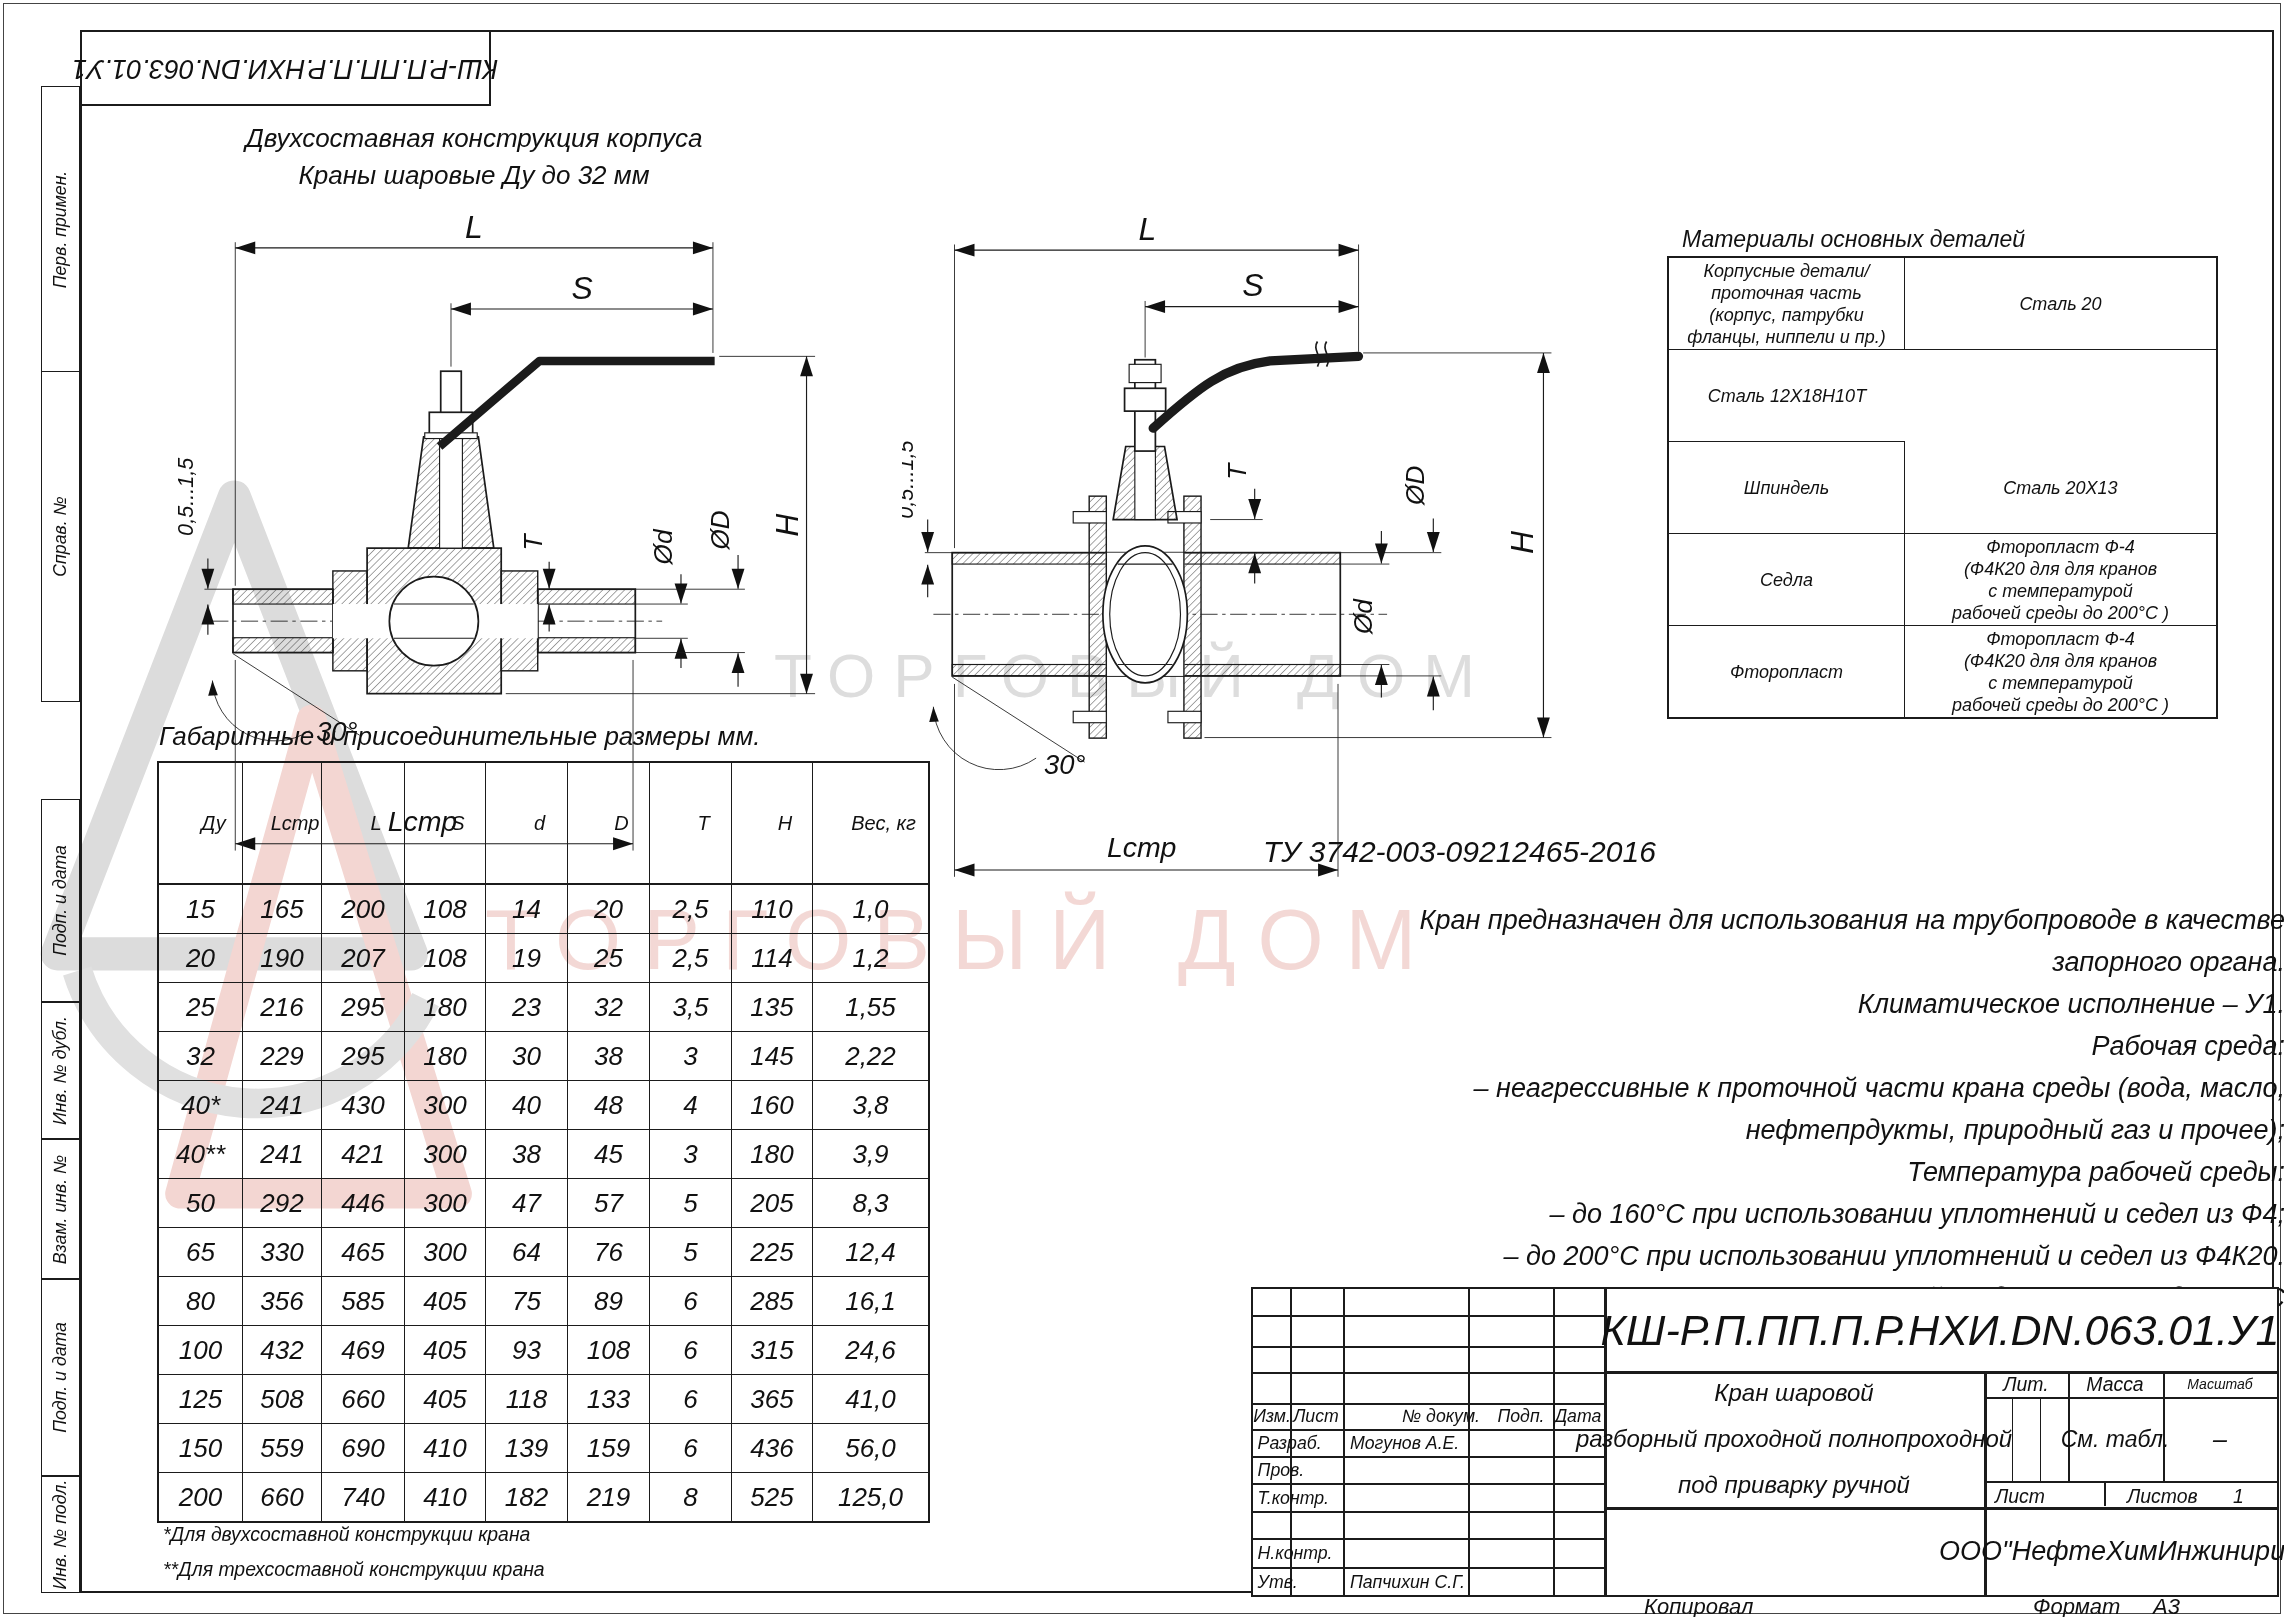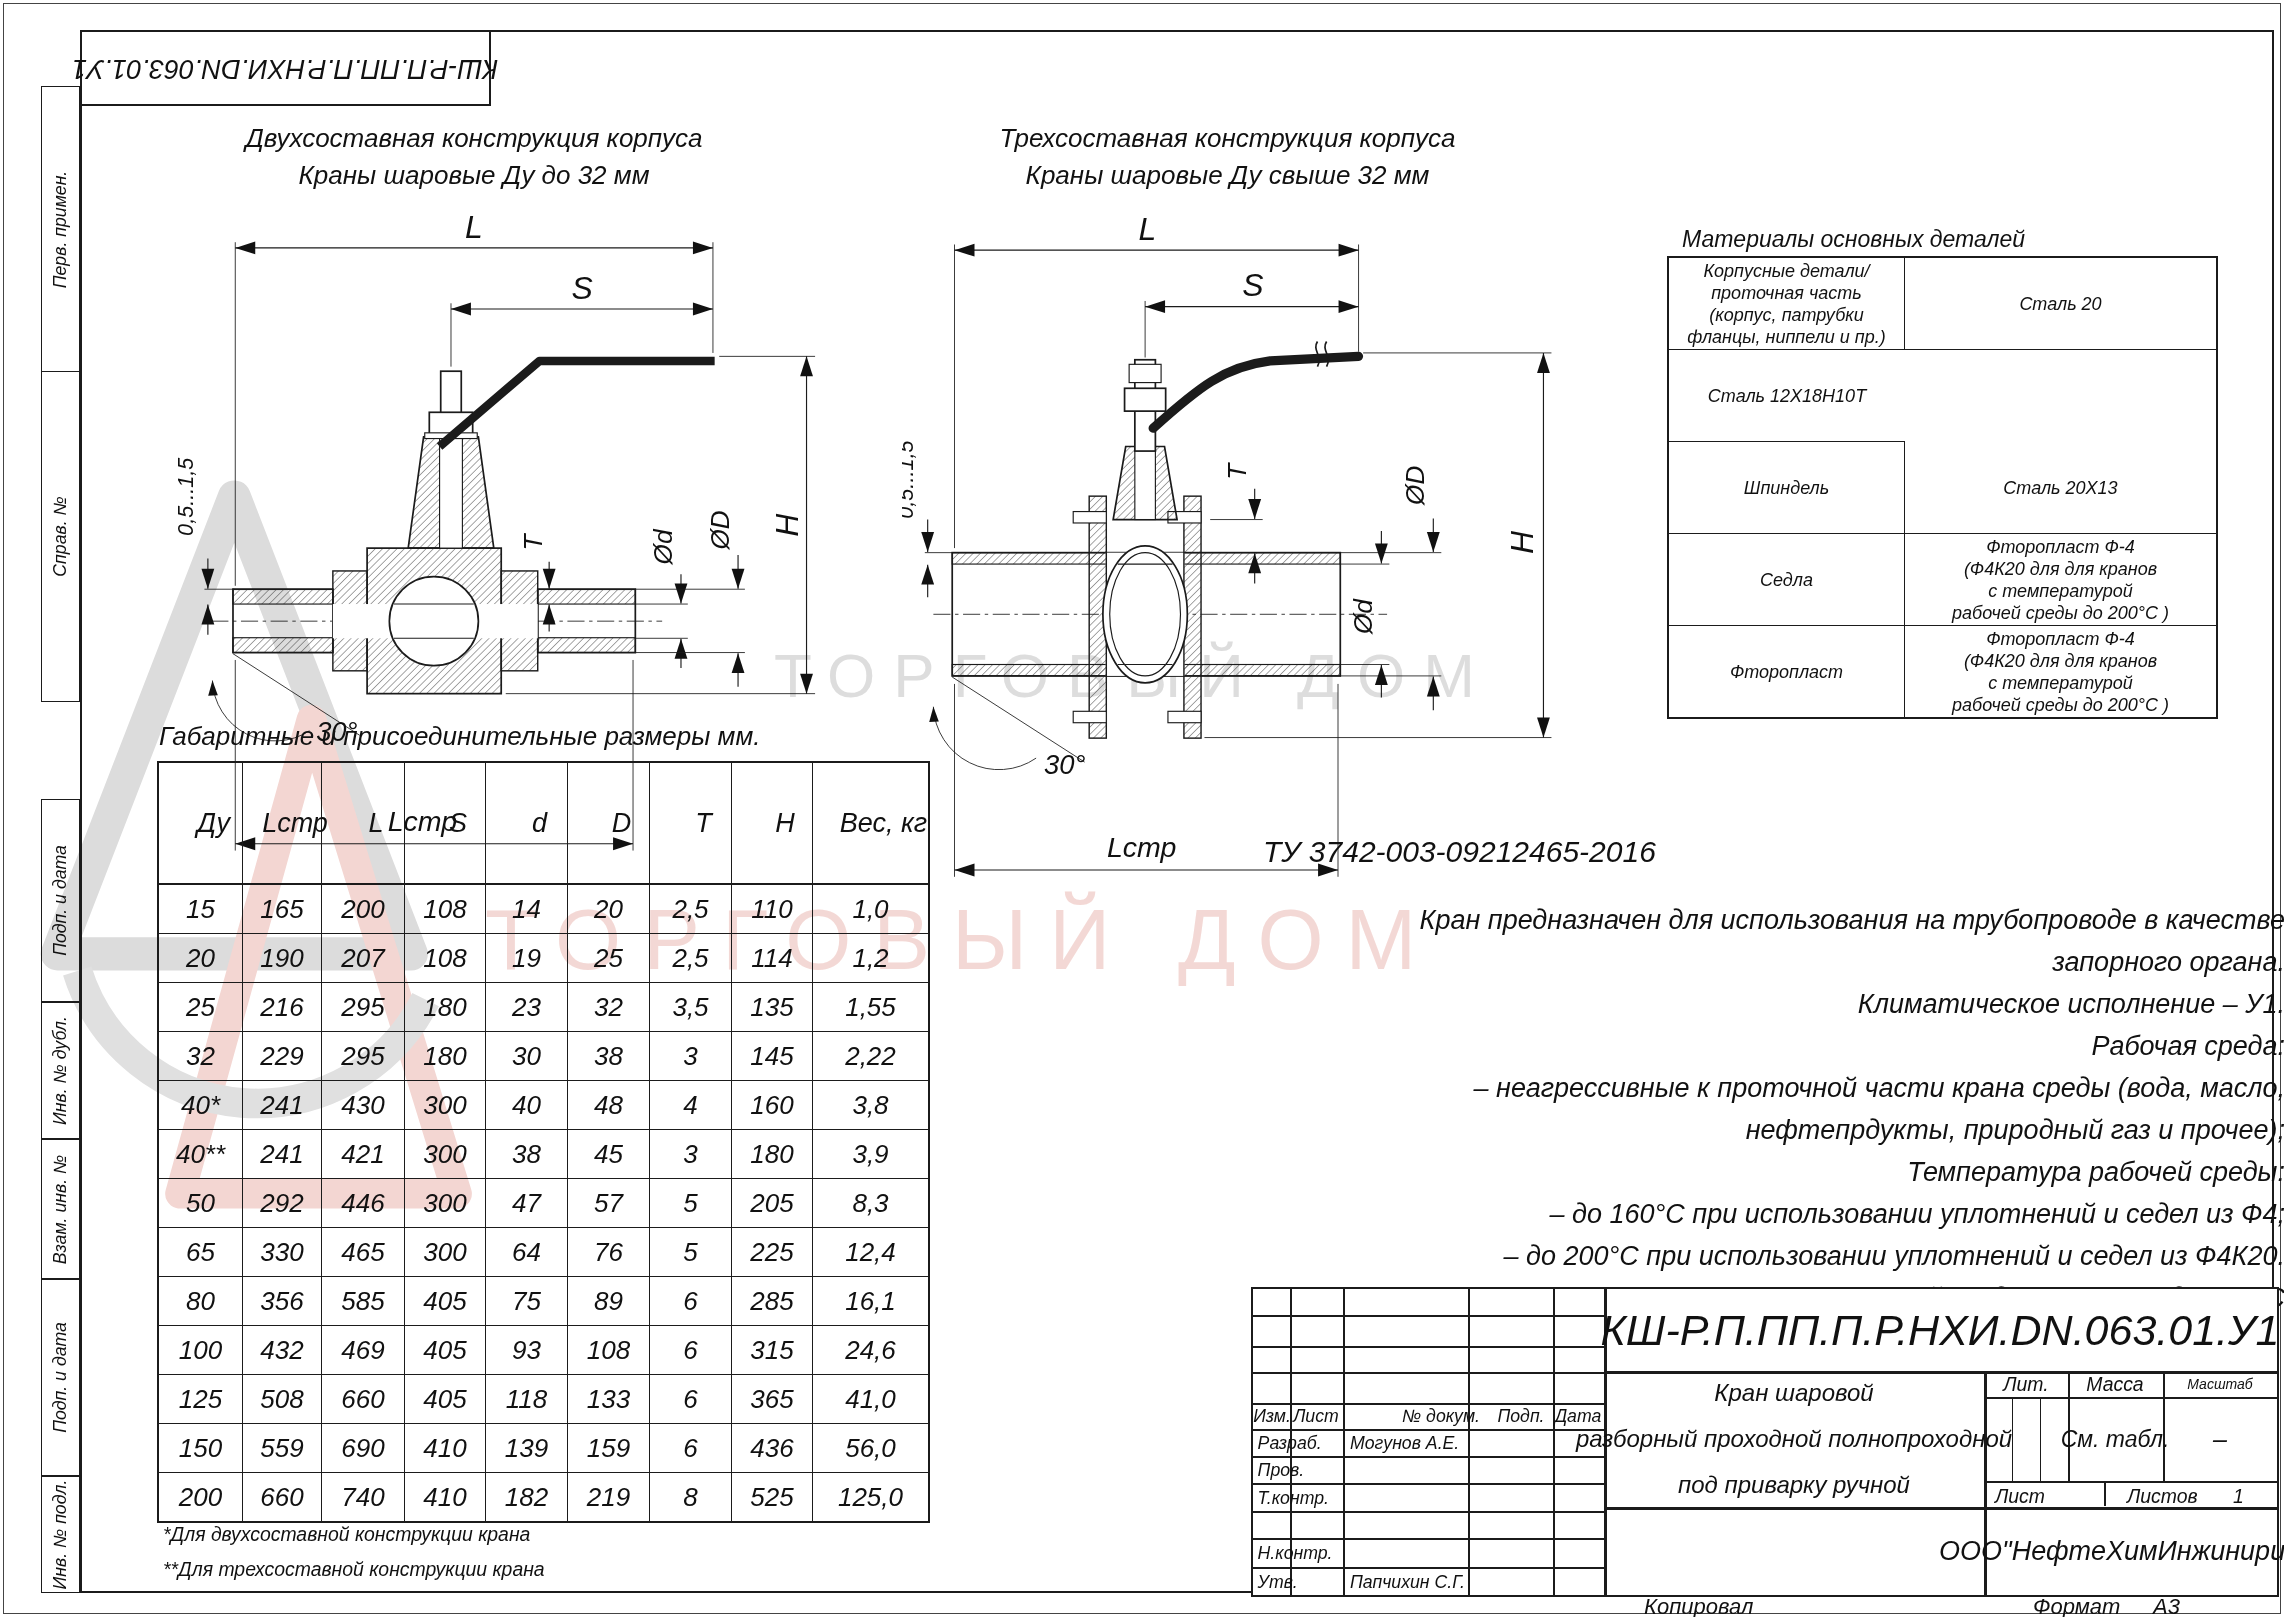--- a/index.html
+++ b/index.html
@@ -18,21 +18,21 @@
   .vlabel span{transform:rotate(-90deg);white-space:nowrap;font-style:italic;font-size:17.7px;}
   
   .dtitle{position:absolute;text-align:center;font-style:italic;font-size:26px;line-height:37px;white-space:nowrap;}
   
   .tbl-title{position:absolute;font-style:italic;font-size:26px;white-space:nowrap;}
   .dims{position:absolute;left:157px;top:761px;border:2.3px solid #1b1b1b;background:transparent;}
   .grid-row{display:grid;grid-template-columns:84px 79px 83px 81px 82px 82px 82px 81px 115px;}
   .dims .cell{display:flex;align-items:center;justify-content:center;border-right:1.7px solid #1b1b1b;border-bottom:1.7px solid #1b1b1b;
         font-style:italic;}
   .dims .grid-row > .cell:last-child{border-right:none;}
-  .dims .hdr .cell{height:120px;font-size:27px;border-bottom:2.9px solid #1b1b1b;padding-left:26px;}
+  .dims .hdr .cell{height:120px;font-size:20px;border-bottom:2.9px solid #1b1b1b;padding-left:26px;}
   .dims .row .cell{height:48px;font-size:26px;}
   .dims .row:last-child .cell{border-bottom:none;}
   .footnote{position:absolute;font-style:italic;font-size:19.4px;white-space:nowrap;}
   
   .mat-title{position:absolute;font-style:italic;font-size:23px;white-space:nowrap;}
   .mats{position:absolute;left:1667px;top:256px;border:2.3px solid #1b1b1b;}
   .mat-row{display:grid;grid-template-columns:236px 311px;}
   .mats .cell{display:flex;align-items:center;justify-content:center;height:91px;border-right:1.7px solid #1b1b1b;
         border-bottom:1.7px solid #1b1b1b;font-style:italic;font-size:18px;line-height:22px;text-align:center;white-space:pre-line;}
   .mats .mat-row > .cell:last-child{border-right:none;}
@@ -96,24 +96,20 @@
   <div class="vlabel" style="top:1279px;height:197px;z-index:3;">
       <span>Подп. и дата</span>
     </div>
   <div class="vlabel" style="top:1476px;height:117px;z-index:3;">
       <span>Инв. № подл.</span>
     </div>
 
   <div class="dtitle" style="left:194px;top:120px;width:560px;z-index:3;">
     <div>Двухсоставная конструкция корпуса</div>
     <div>Краны шаровые Ду до 32 мм</div>
-  </div>
-  <div class="dtitle" style="left:942px;top:120px;width:571px;z-index:3;">
-    <div>Трехсоставная конструкция корпуса</div>
-    <div>Краны шаровые Ду свыше 32 мм</div>
   </div>
 
   <svg width="657" height="662" viewBox="0 0 1150 1160" style="position:absolute;left:171px;top:200px;z-index:3;">
     <defs>
       <pattern id="hatchL" patternUnits="userSpaceOnUse" width="9" height="9" patternTransform="rotate(45)">
         <line x1="0" y1="0" x2="0" y2="9" stroke="#222" stroke-width="1.4"></line>
       </pattern>
       <marker id="arL" viewBox="0 0 16 12" refX="15" refY="6" markerWidth="20" markerHeight="15" orient="auto-start-reverse">
         <path d="M15,6 L1,1.5 L1,10.5 Z" fill="#111"></path>
       </marker>

